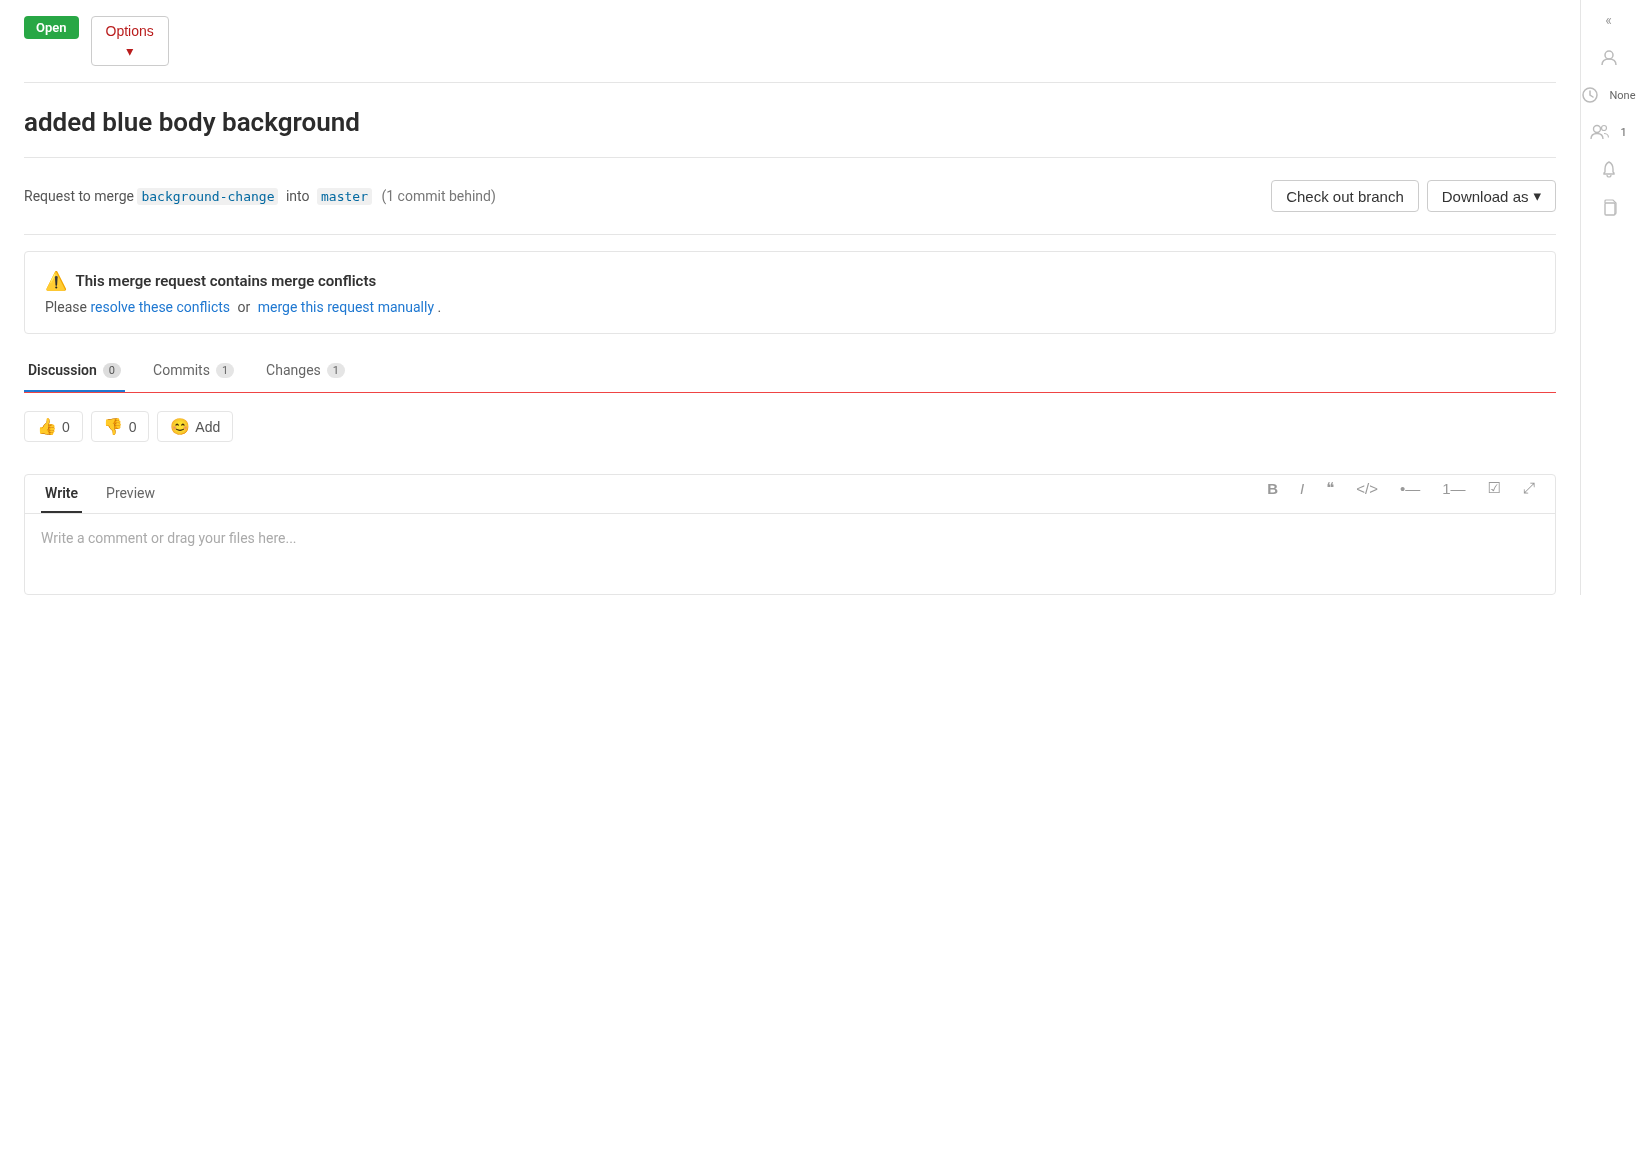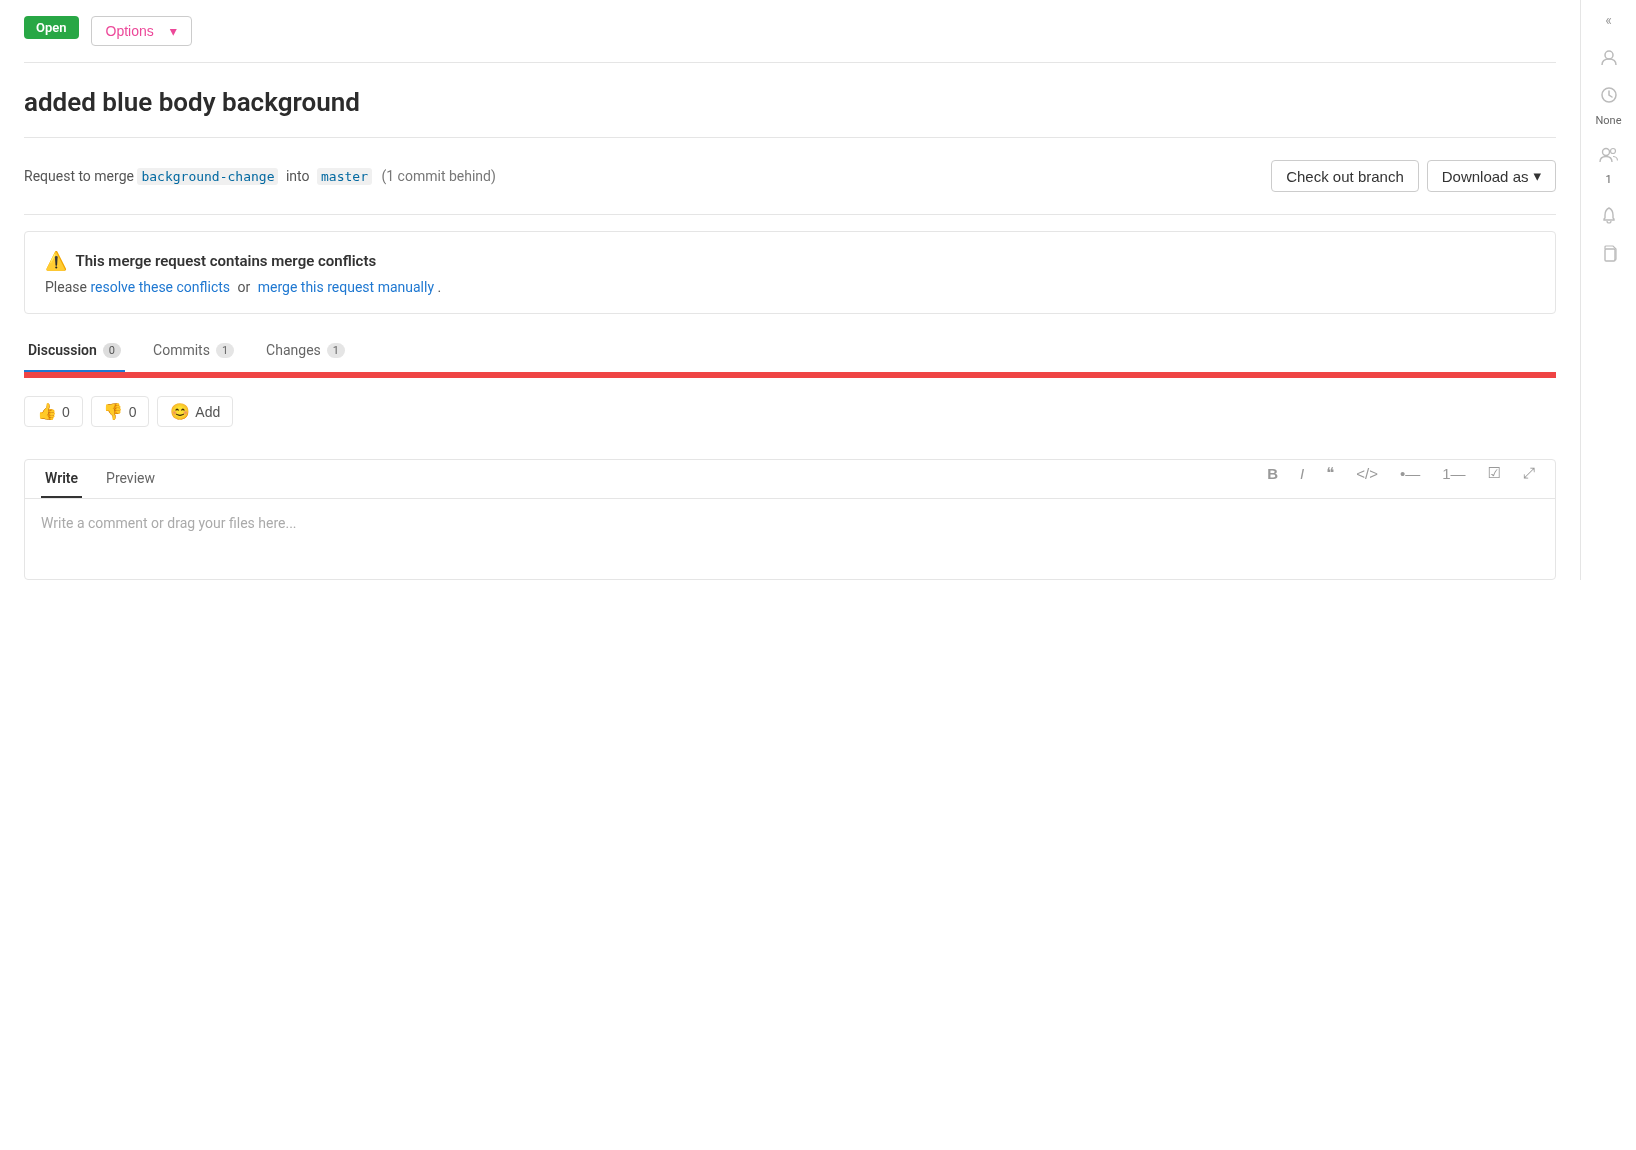--- a/index.html
+++ b/index.html
@@ -16,21 +16,20 @@
       gap: 20px;
       background: #fff;
       flex-shrink: 0;
       order: 2;
     }
     .sidebar-icon {
       color: #999;
       font-size: 18px;
       cursor: pointer;
       display: flex;
-      flex-direction: column;
       align-items: center;
       gap: 10px;
     }
     .sidebar-icon .count {
       font-size: 11px;
       color: #666;
     }
     .sidebar-chevron {
       font-size: 14px;
       color: #999;
@@ -68,24 +67,25 @@
     .header-meta strong {
       color: #333;
     }
     .options-btn {
       border: 1px solid #ccc;
       background: #fff;
       padding: 6px 14px;
       border-radius: 4px;
       cursor: pointer;
       font-size: 14px;
-      color: #ec4899;
-      display: flex;
-      align-items: center;
-      gap: 16px;
+      color: #b91c1c;
+      display: flex;
+      align-items: center;
+      gap: 4px;
+      flex-direction: column;
     }
 
     
     .title-section {
       padding: 24px 0 20px;
       border-bottom: 1px solid #e5e5e5;
     }
     .mr-title {
       font-size: 26px;
       font-weight: 600;
@@ -156,21 +156,21 @@
       color: #555;
     }
     .conflict-link {
       color: #1f78d1;
       text-decoration: none;
     }
 
     
     .tabs {
       display: flex;
-      border-bottom: 6px solid #ef4444;
+      border-bottom: 1px solid #ef4444;
       margin-bottom: 0;
     }
     .tab {
       padding: 12px 4px;
       margin-right: 24px;
       font-size: 14px;
       cursor: pointer;
       color: #666;
       border-bottom: 2px solid transparent;
       display: flex;

